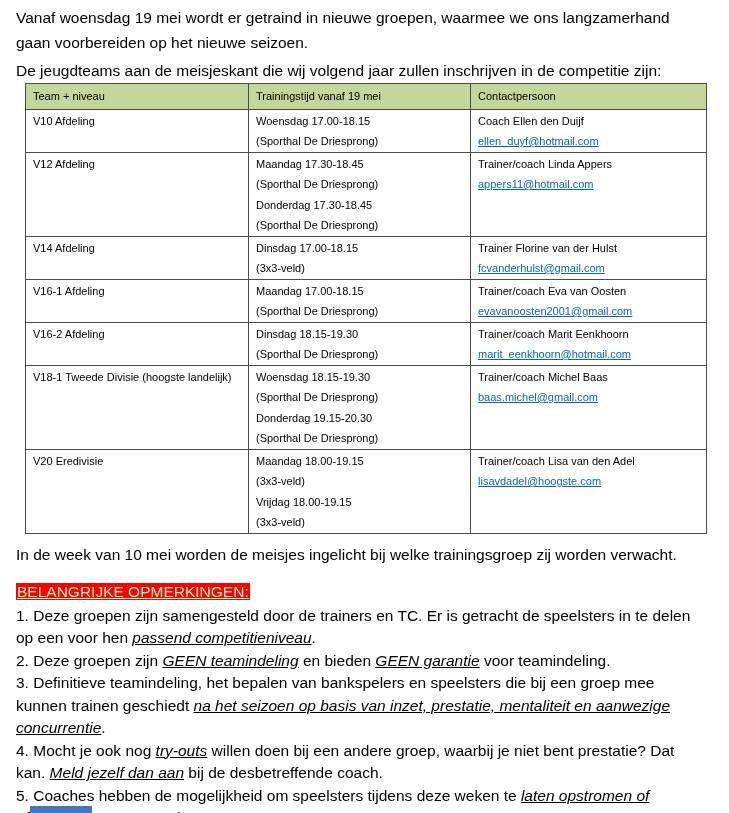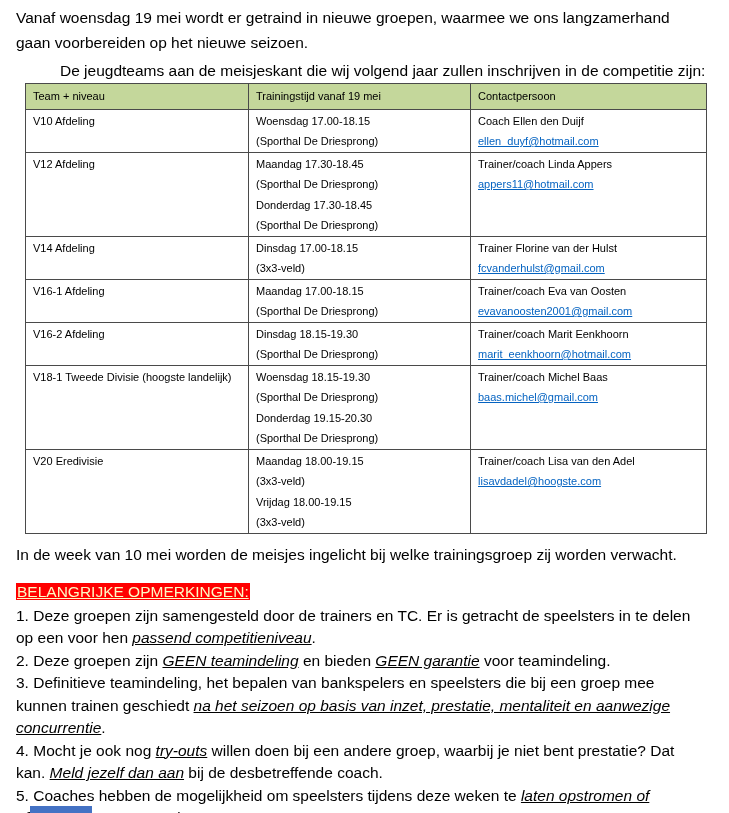--- a/index.html
+++ b/index.html
@@ -11,21 +11,21 @@
   }
   .page{
     position:relative;
     width:717px;height:813px;
     box-sizing:border-box;
     padding:5px 24px 0 16px;
     overflow:hidden;
     background:#fff;
   }
   .para{margin:0;font-size:15.5px;line-height:25px;}
-  .caption{margin-top:3px;white-space:nowrap;margin-left:44px;}
+  .caption{margin-top:3px;white-space:nowrap;}
   table.teams{
     border-collapse:collapse;
     table-layout:fixed;
     width:681px;
     margin-left:9px;
     font-size:11px;
   }
   table.teams th, table.teams td{
     border:1px solid var(--table-border,#4a4a4a);
     vertical-align:top;

